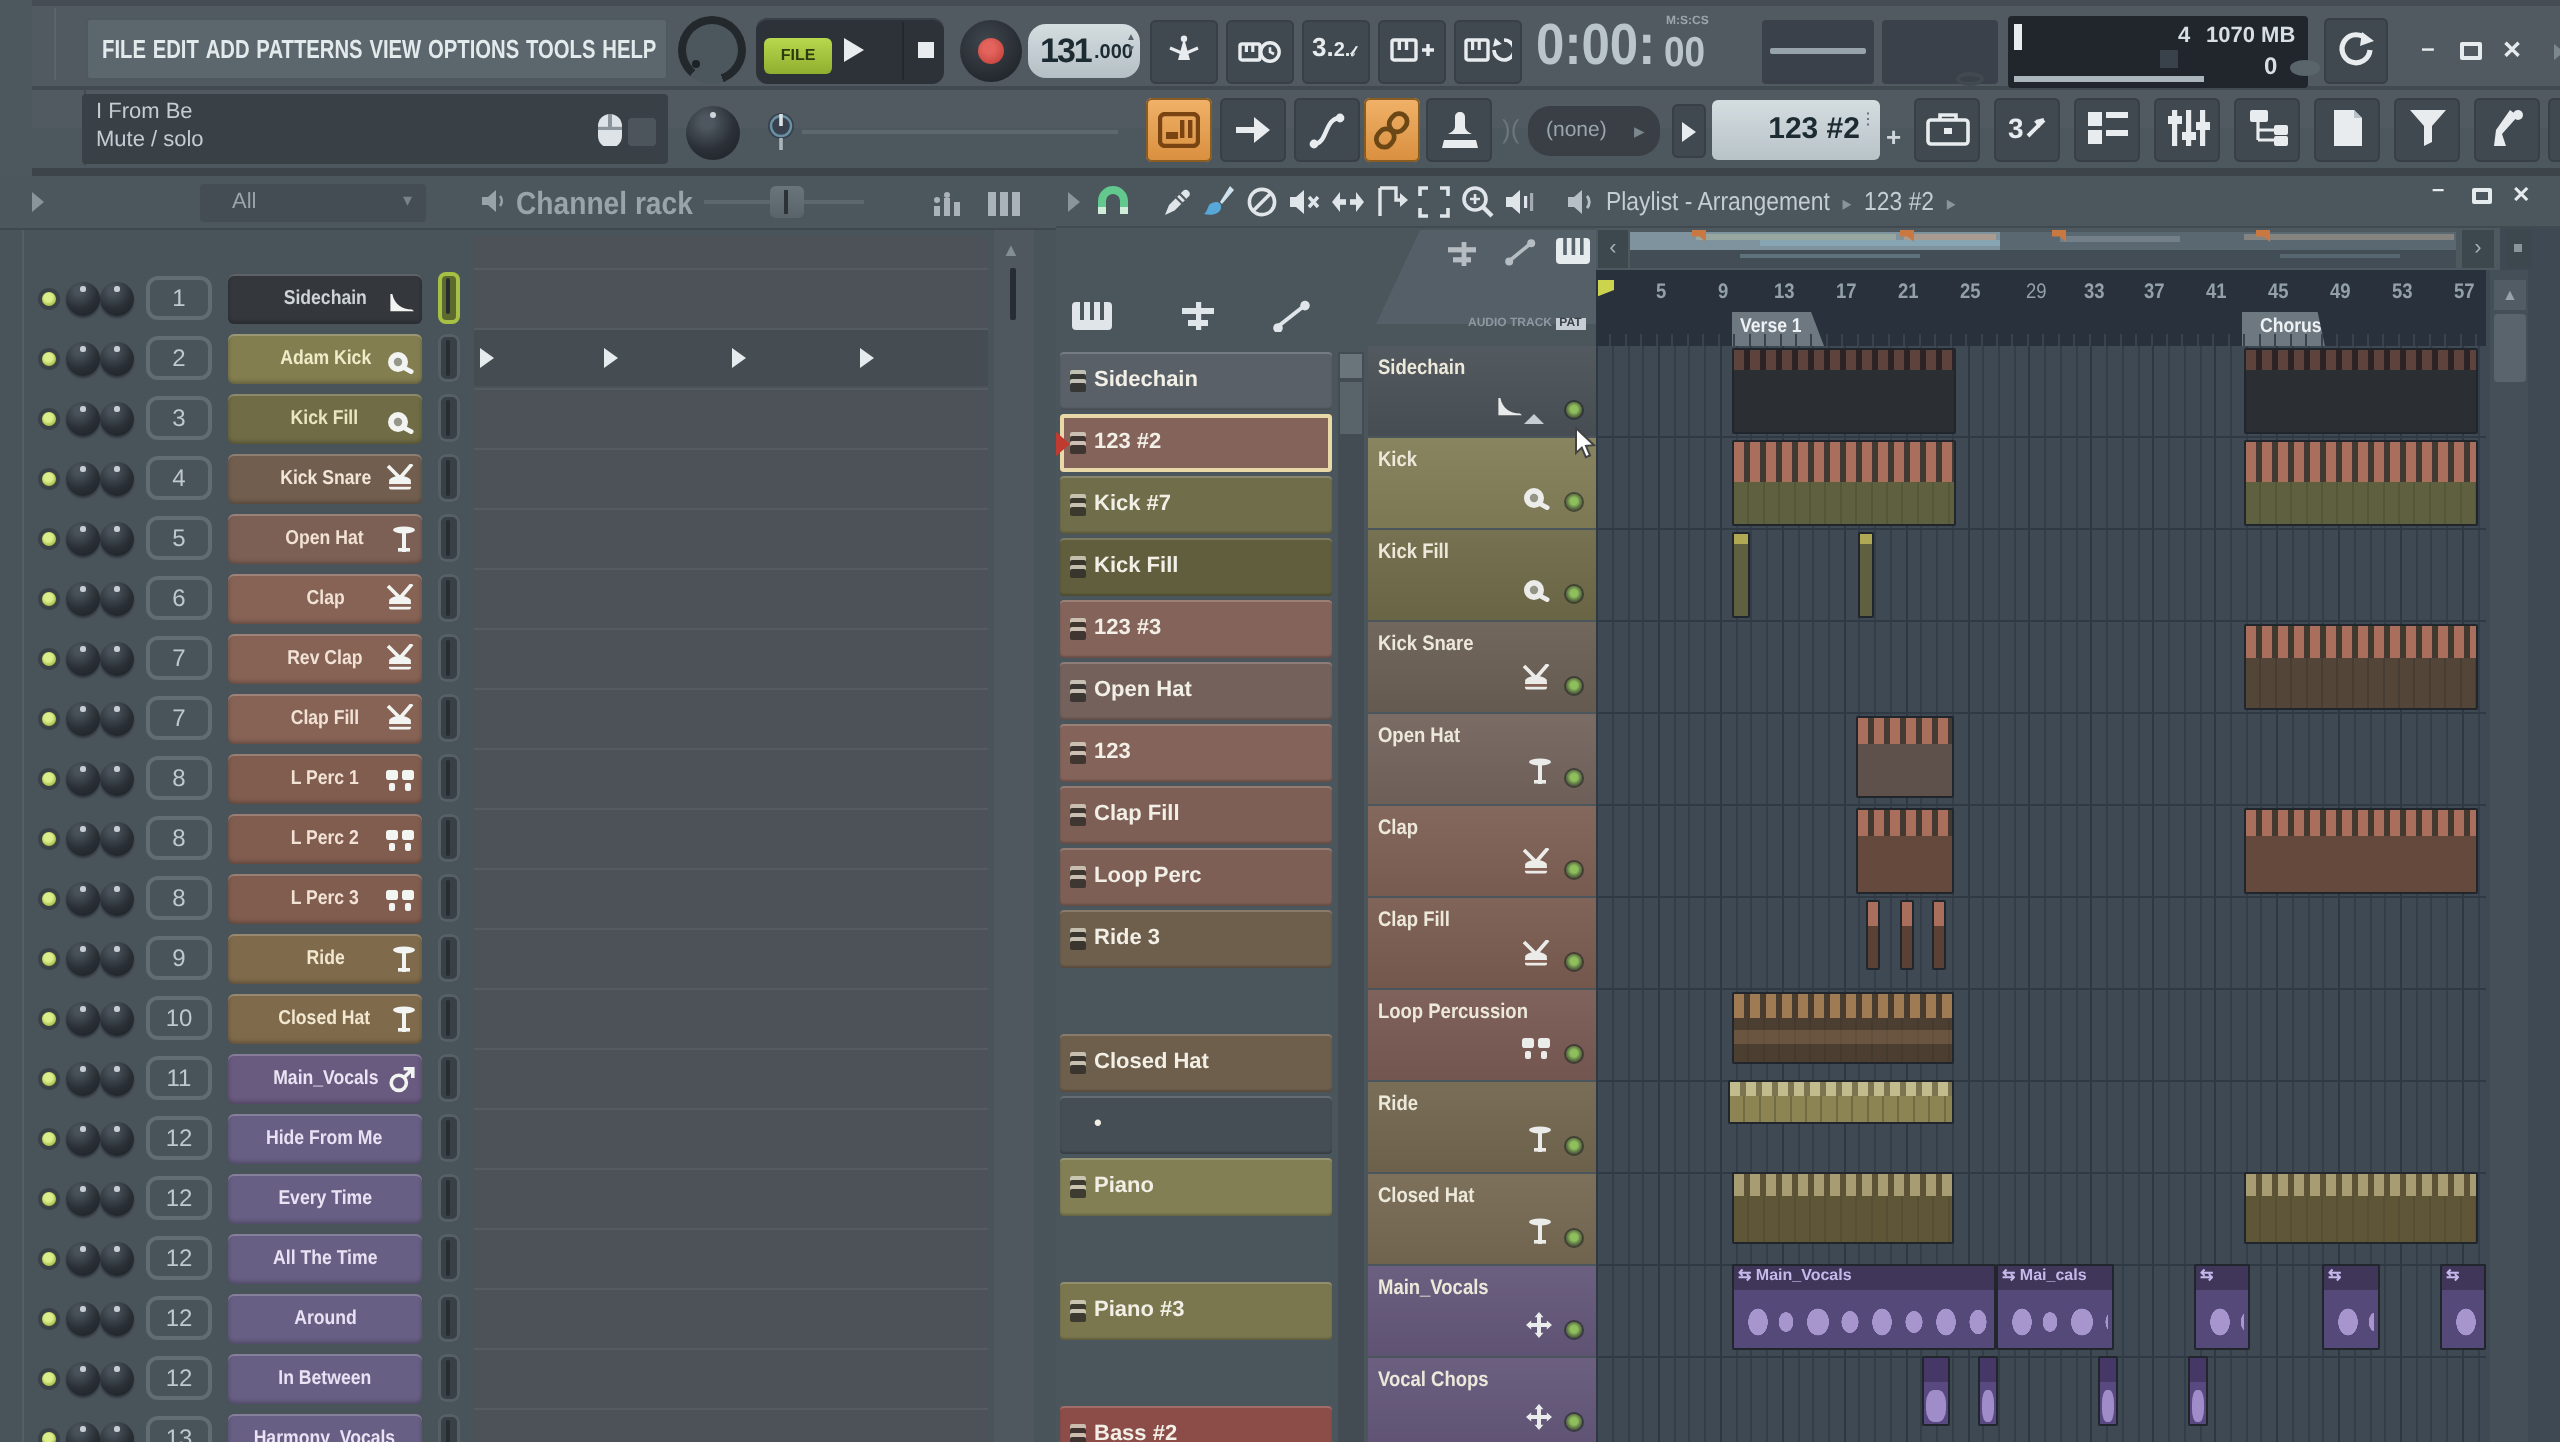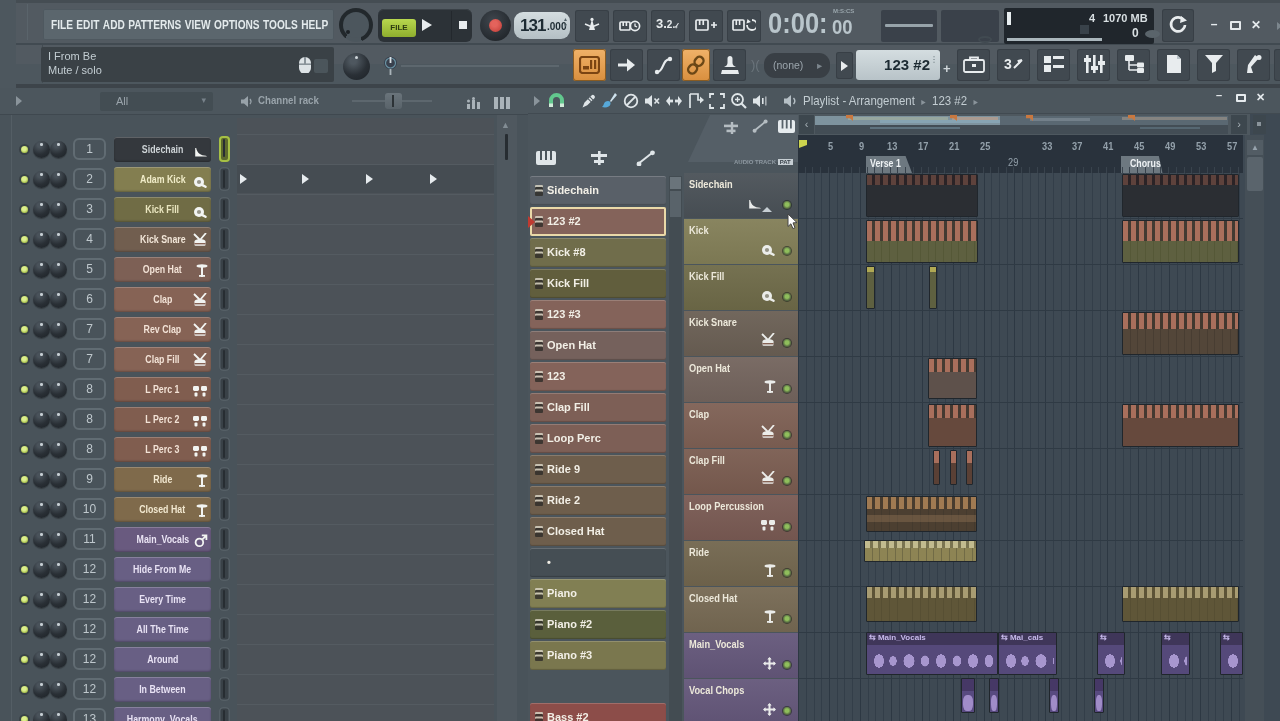--- a/index.html
+++ b/index.html
@@ -231,21 +231,21 @@
 <div class="ab" style="left:0;top:0;width:528px;height:27px;background:#4c565d;border-bottom:1px solid #3f484f;">
 <div class="ab" style="left:16px;top:8px;width:0;height:0;border-left:6px solid #8a949b;border-top:5px solid transparent;border-bottom:5px solid transparent;"></div>
 <div class="ab" style="left:100px;top:4px;width:113px;height:19px;background:#434d53;border-radius:2px;color:#9aa4ab;font-size:11px;">
         <span class="ab" style="left:16px;top:3px;">All</span>
         <span class="ab" style="right:7px;top:3px;color:#77828a;font-size:9px;">▾</span>
       </div>
 <div class="ab" style="left:240px;top:6px;"><svg width="13" height="13" viewBox="0 0 13 13">
           <path d="M1 4.5 L4 4.5 L8 1 L8 12 L4 8.5 L1 8.5 Z" fill="#98a2a9"></path>
           <path d="M10 4 A4 4 0 0 1 10 9" stroke="#98a2a9" fill="none" stroke-width="1.3"></path>
         </svg></div>
-<div class="ab" style="left:258px;top:6px;color:#99a3aa;font-size:11px;font-weight:bold;"><span class="cond">Channel rack</span></div>
+<div class="ab" style="left:258px;top:6px;color:#99a3aa;font-size:16px;font-weight:bold;"><span class="cond">Channel rack</span></div>
 <div class="ab" style="left:352px;top:12px;width:80px;height:2px;background:#5d676e;"></div>
 <div class="ab" style="left:385px;top:5px;width:17px;height:16px;background:linear-gradient(#6a747b,#59636a);border-radius:3px;">
         <div class="ab" style="left:7px;top:2px;width:2px;height:12px;background:#2c3236;"></div>
       </div>
 <div class="ab" style="left:466px;top:7px;"><svg width="24" height="12" viewBox="0 0 24 12">
           <rect x="1" y="7" width="3" height="5" fill="#aab3b9"></rect>
           <rect x="6" y="3" width="3" height="9" fill="#aab3b9"></rect>
           <rect x="11" y="5" width="3" height="7" fill="#aab3b9"></rect>
           <circle cx="2.5" cy="4" r="1.5" fill="#aab3b9"></circle>
           <circle cx="7.5" cy="1.5" r="1.5" fill="#aab3b9"></circle>
@@ -535,33 +535,31 @@
         <rect x="4" y="9" width="10" height="3" fill="#dfe5e8"></rect>
       </svg></div>
 <div class="ab" style="left:108px;top:62px;"><svg width="20" height="16" viewBox="0 0 20 16">
         <path d="M2 14 L16 3" stroke="#dfe5e8" stroke-width="2"></path>
         <circle cx="3" cy="14" r="2.4" fill="#dfe5e8"></circle>
         <circle cx="16.5" cy="2.8" r="2.4" fill="#dfe5e8"></circle>
       </svg></div>
 <div class="prow" style="top:88px;background:#596068;"><span class="pi"></span><span>Sidechain</span></div>
 <div class="prow" style="top:119px;background:#84635a;box-shadow:inset 0 0 0 2px #ead9a8;"><span class="pi"></span><span>123 #2</span></div>
 <div class="ab" style="left:0;top:128px;width:0;height:0;border-left:7px solid #c03a30;border-top:6px solid transparent;border-bottom:6px solid transparent;"></div>
-<div class="prow" style="top:150px;background:#706d4b;"><span class="pi"></span><span>Kick #8</span></div>
+<div class="prow" style="top:150px;background:#706d4b;"><span class="pi"></span><span>Kick #7</span></div>
 <div class="prow" style="top:181px;background:#615e3d;"><span class="pi"></span><span>Kick Fill</span></div>
 <div class="prow" style="top:212px;background:#84635a;"><span class="pi"></span><span>123 #3</span></div>
 <div class="prow" style="top:243px;background:#75615c;"><span class="pi"></span><span>Open Hat</span></div>
 <div class="prow" style="top:274px;background:#84635a;"><span class="pi"></span><span>123</span></div>
 <div class="prow" style="top:305px;background:#7d5f56;"><span class="pi"></span><span>Clap Fill</span></div>
 <div class="prow" style="top:336px;background:#7d5f56;"><span class="pi"></span><span>Loop Perc</span></div>
-<div class="prow" style="top:367px;background:#6e5e4c;"><span class="pi"></span><span>Ride 9</span></div>
-<div class="prow" style="top:398px;background:#6e5e4c;"><span class="pi"></span><span>Ride 2</span></div>
+<div class="prow" style="top:367px;background:#6e5e4c;"><span class="pi"></span><span>Ride 3</span></div>
 <div class="prow" style="top:429px;background:#6e5e4c;"><span class="pi"></span><span>Closed Hat</span></div>
 <div class="prow" style="top:460px;background:#454e54;"><span>•</span></div>
 <div class="prow" style="top:491px;background:#817f53;"><span class="pi"></span><span>Piano</span></div>
-<div class="prow" style="top:522px;background:#5a5f3c;"><span class="pi"></span><span>Piano #2</span></div>
 <div class="prow" style="top:553px;background:#7a774e;"><span class="pi"></span><span>Piano #3</span></div>
 <div class="prow" style="top:615px;background:#8c4d49;"><span class="pi"></span><span>Bass #2</span></div>
 <div class="ab" style="left:141px;top:88px;width:13px;height:545px;background:#434c52;"></div>
 <div class="ab" style="left:142px;top:89px;width:11px;height:12px;background:#6a747b;"></div>
 <div class="ab" style="left:142px;top:103px;width:11px;height:26px;background:#59636a;"></div>
 <div class="ab" style="left:156px;top:26px;width:114px;height:59px;background:#4b555c;"></div>
 <div class="ab" style="left:160px;top:27px;width:110px;height:47px;background:#555f67;clip-path:polygon(22px 0,100% 0,100% 100%,0 100%);"></div>
 <div class="ab" style="left:196px;top:32px;opacity:.85;"><svg width="16" height="12" viewBox="0 0 16 12">
         <rect x="6.8" y="0" width="2.4" height="12" fill="#c6ced3"></rect>
         <rect x="0" y="2.6" width="14" height="2.6" fill="#c6ced3"></rect>
@@ -709,21 +707,21 @@
 <div class="ab" style="left:725px;top:27px;width:13px;height:19px;background:#3d474e;">
       <div class="ab" style="left:4px;top:7px;width:4px;height:4px;background:#8a949b;"></div>
     </div>
 <div class="ab" style="left:270px;top:47px;width:445px;height:38px;background:#29323c;"></div>
 <div class="ab" style="left:294.9px;top:52px;width:16px;text-align:center;color:#93a0aa;font-size:10.5px;font-weight:bold;"><span class="cond">5</span></div>
 <div class="ab" style="left:325.8px;top:52px;width:16px;text-align:center;color:#93a0aa;font-size:10.5px;font-weight:bold;"><span class="cond">9</span></div>
 <div class="ab" style="left:356.8px;top:52px;width:16px;text-align:center;color:#93a0aa;font-size:10.5px;font-weight:bold;"><span class="cond">13</span></div>
 <div class="ab" style="left:387.7px;top:52px;width:16px;text-align:center;color:#93a0aa;font-size:10.5px;font-weight:bold;"><span class="cond">17</span></div>
 <div class="ab" style="left:418.6px;top:52px;width:16px;text-align:center;color:#93a0aa;font-size:10.5px;font-weight:bold;"><span class="cond">21</span></div>
 <div class="ab" style="left:449.5px;top:52px;width:16px;text-align:center;color:#93a0aa;font-size:10.5px;font-weight:bold;"><span class="cond">25</span></div>
-<div class="ab" style="left:480.4px;top:68px;width:16px;text-align:left;color:#93a0aa;font-size:10.5px;font-weight:normal;"><span class="cond">29</span></div>
+<div class="ab" style="left:480.4px;top:52px;width:16px;text-align:right;color:#93a0aa;font-size:10.5px;font-weight:normal;"><span class="cond">29</span></div>
 <div class="ab" style="left:511.4px;top:52px;width:16px;text-align:center;color:#93a0aa;font-size:10.5px;font-weight:bold;"><span class="cond">33</span></div>
 <div class="ab" style="left:542.3px;top:52px;width:16px;text-align:center;color:#93a0aa;font-size:10.5px;font-weight:bold;"><span class="cond">37</span></div>
 <div class="ab" style="left:573.2px;top:52px;width:16px;text-align:center;color:#93a0aa;font-size:10.5px;font-weight:bold;"><span class="cond">41</span></div>
 <div class="ab" style="left:604.1px;top:52px;width:16px;text-align:center;color:#93a0aa;font-size:10.5px;font-weight:bold;"><span class="cond">45</span></div>
 <div class="ab" style="left:635.0px;top:52px;width:16px;text-align:center;color:#93a0aa;font-size:10.5px;font-weight:bold;"><span class="cond">49</span></div>
 <div class="ab" style="left:666.0px;top:52px;width:16px;text-align:center;color:#93a0aa;font-size:10.5px;font-weight:bold;"><span class="cond">53</span></div>
 <div class="ab" style="left:696.9px;top:52px;width:16px;text-align:center;color:#93a0aa;font-size:10.5px;font-weight:bold;"><span class="cond">57</span></div>
 <div class="ab" style="left:271px;top:52px;width:8px;height:9px;background:#ccd44e;clip-path:polygon(0 0,100% 0,100% 55%,0 90%);"></div>
 <div class="ab" style="left:338px;top:68px;width:46px;height:17px;background:#6d7880;color:#eef2f4;font-size:10px;font-weight:bold;clip-path:polygon(0 0,86% 0,100% 100%,0 100%);"><span class="cond" style="margin-left:4px;margin-top:2px;">Verse 1</span></div>
 <div class="ab" style="left:593px;top:68px;width:44px;height:29px;background:#6d7880;color:#eef2f4;font-size:10px;font-weight:bold;clip-path:polygon(0 0,86% 0,100% 100%,0 100%);text-align:right;"><span class="cond" style="margin-left:4px;margin-top:2px;">Chorus</span></div>

